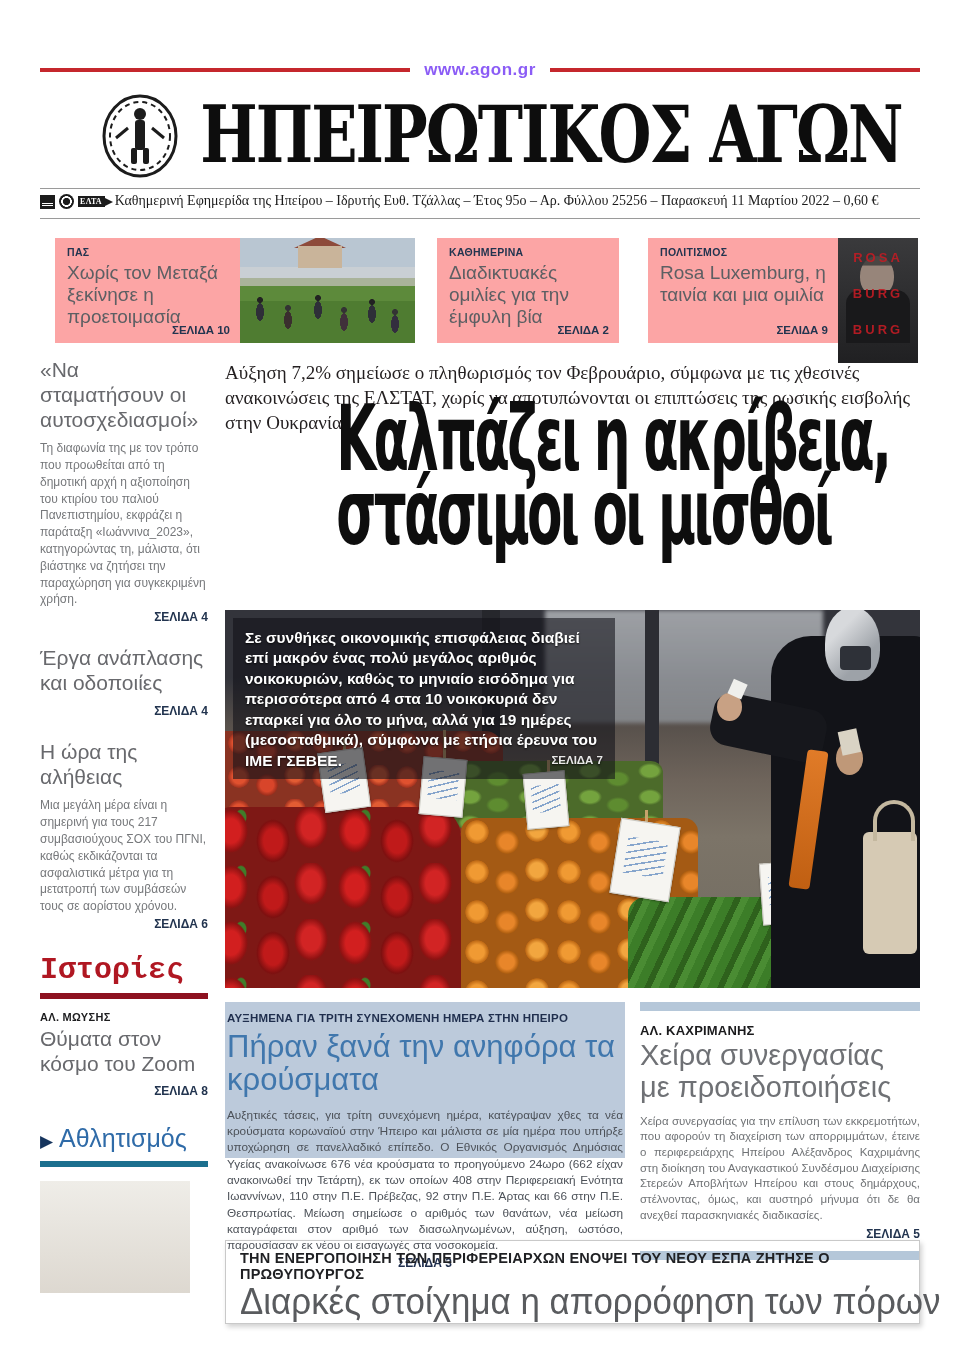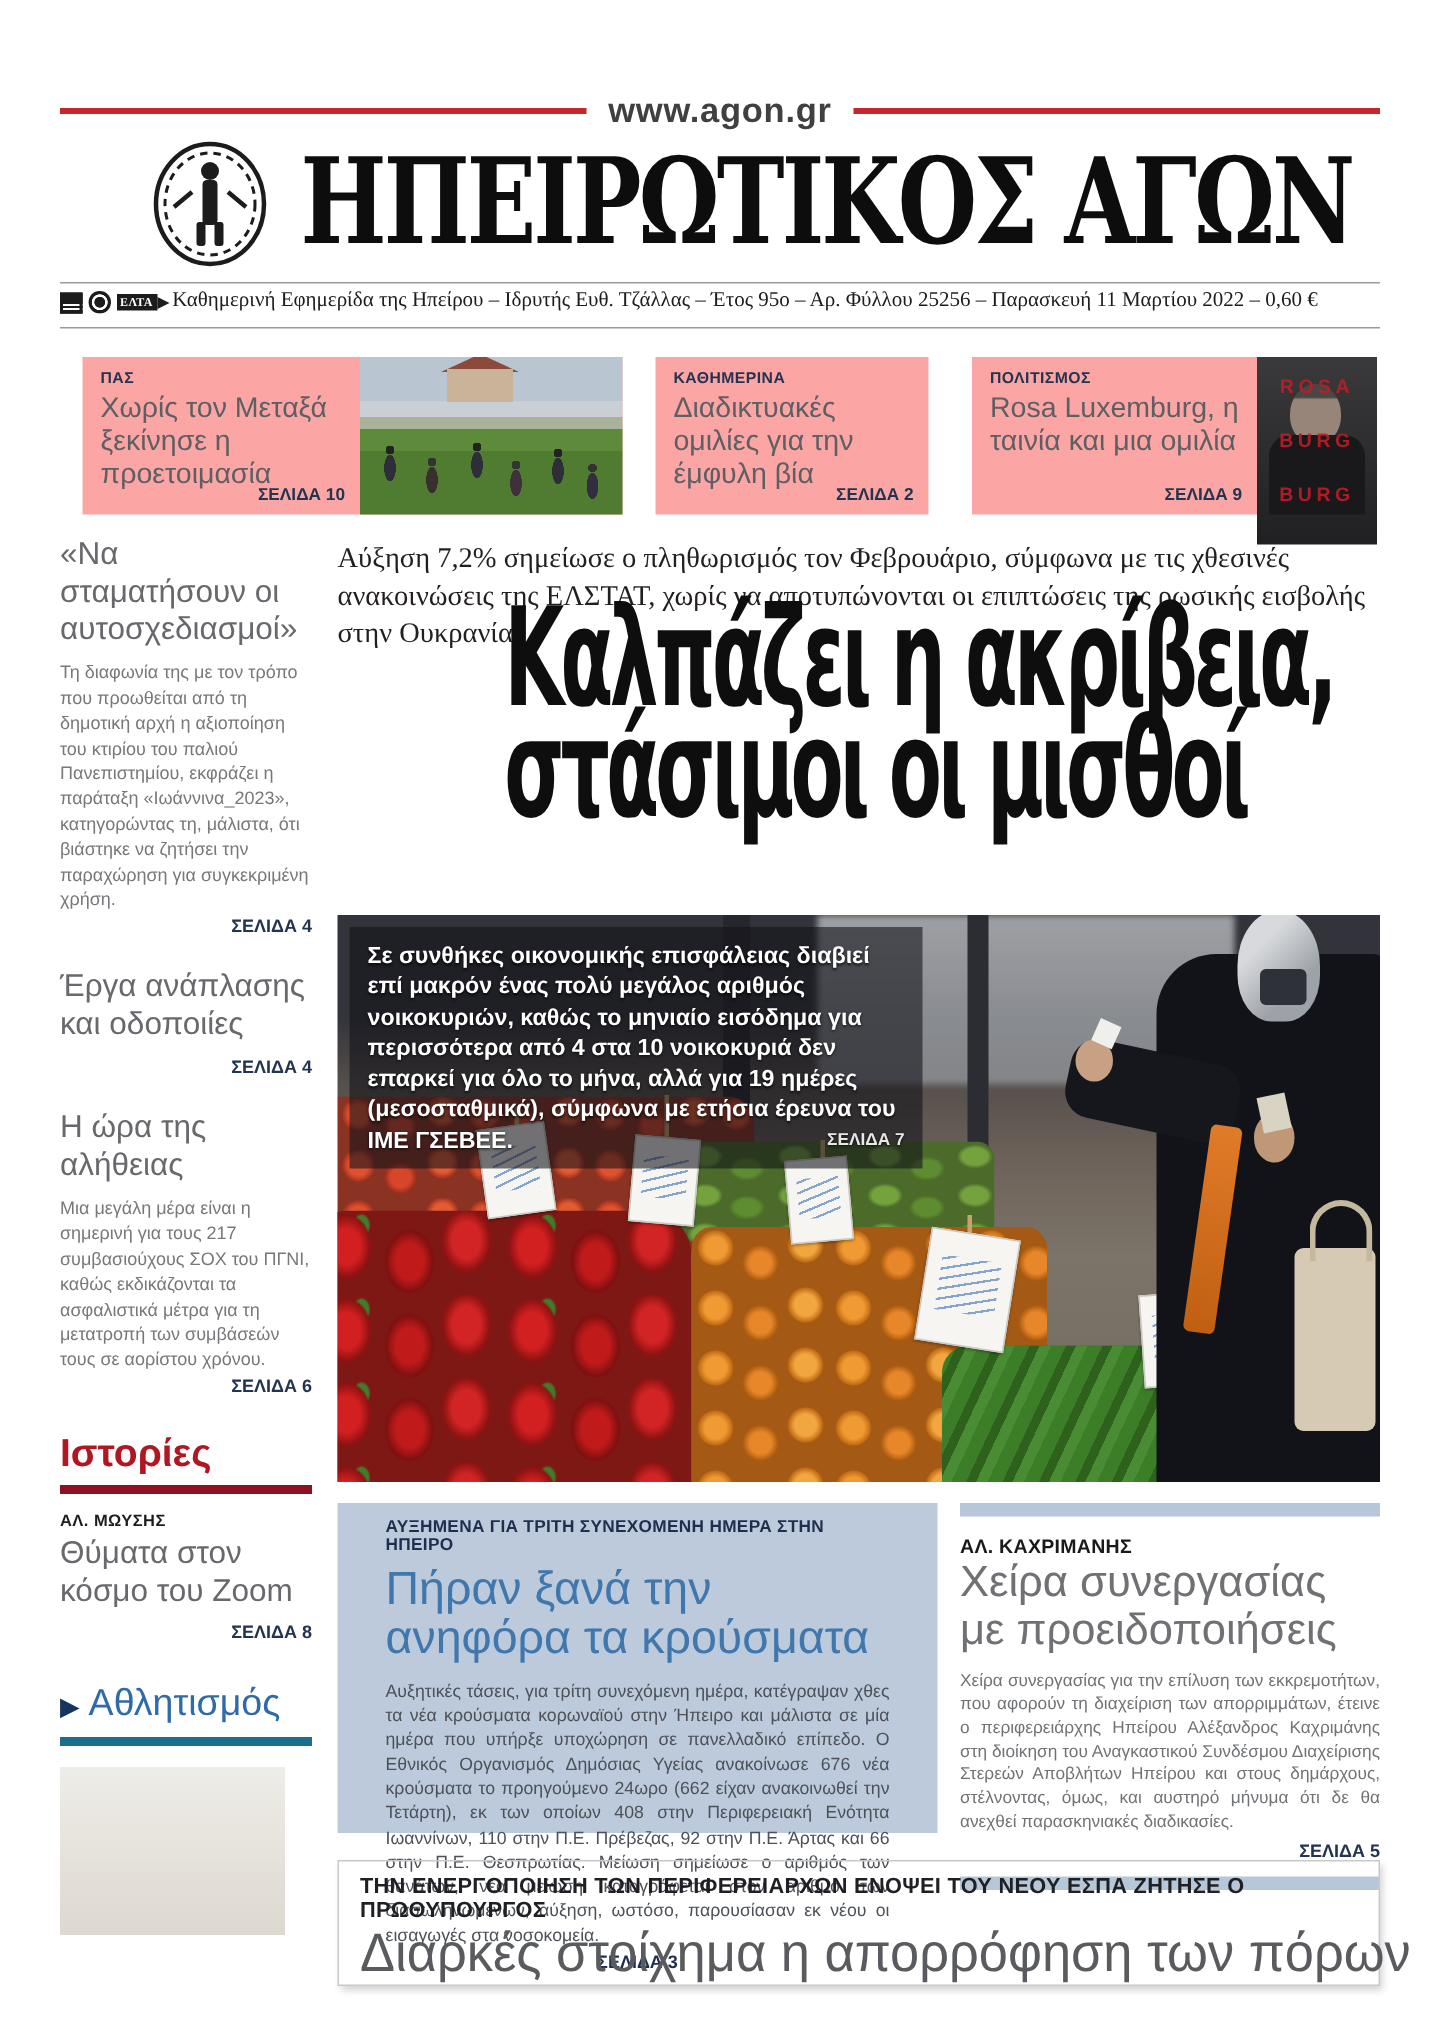--- a/index.html
+++ b/index.html
@@ -1,21 +1,21 @@
 <!DOCTYPE html>
 <html><head>
 <meta charset="utf-8">
 <style>
   html,body{margin:0;padding:0;background:#e9e9e9;}
   .page{position:relative;width:960px;height:1358px;background:#ffffff;margin:0 auto;
         font-family:"Liberation Sans",sans-serif;overflow:hidden;}
   
   .topbar{position:absolute;left:40px;top:60px;width:880px;display:flex;align-items:center;gap:14px;}
   .redline{flex:1;height:4px;background:#c5272d;}
-  .site{font-size:23px;font-weight:bold;color:#404040;letter-spacing:.5px;}
+  .site{font-size:17px;font-weight:bold;color:#8b5cf6;letter-spacing:.5px;}
   
   .masthead{position:absolute;left:40px;top:80px;width:880px;height:108px;display:flex;align-items:center;}
   .emblem{width:84px;height:96px;margin-left:58px;flex:0 0 auto;}
   .mast-title{flex:1;text-align:center;font-family:"DejaVu Serif","Liberation Serif",serif;
       font-weight:bold;font-size:62px;letter-spacing:-2px;color:#0d0d0d;white-space:nowrap;
       transform:scaleY(1.28) scaleX(.98);transform-origin:center;}
   
   .rule{position:absolute;left:40px;width:880px;height:1px;background:#9a9a9a;}
   .dateline{position:absolute;left:40px;top:193px;width:880px;display:flex;align-items:flex-end;gap:6px;
       font-family:"Liberation Serif",serif;font-size:14px;color:#1c1c1c;}
@@ -59,21 +59,21 @@
       background:linear-gradient(#4a4643 22%,#97857a 26%);}
   .rosa .body{position:absolute;left:8px;top:52px;width:64px;height:53px;border-radius:14px 14px 0 0;background:#19191b;}
   .rosa .rline{position:absolute;left:0;width:80px;text-align:center;font-size:13px;font-weight:bold;
       color:#c11c24;letter-spacing:3px;opacity:.9;}
   
   .leftcol{position:absolute;left:40px;top:358px;width:168px;}
   .l-head{font-size:21px;color:#68696d;line-height:1.18;margin:0 0 8px 0;font-weight:400;}
   .l-body{font-size:12px;color:#76787b;line-height:1.4;margin:0;}
   .l-page{display:block;text-align:right;font-size:12px;font-weight:bold;color:#22344f;margin-top:2px;}
   .l-story{margin-bottom:22px;}
-  .istories-h{font-size:26px;font-weight:bold;color:#b01722;padding-bottom:6px;border-bottom:6px solid #8d1120;margin:4px 0 12px 0;}
+  .istories-h{font-size:30px;font-weight:bold;color:#b01722;padding-bottom:6px;border-bottom:6px solid #8d1120;margin:4px 0 12px 0;font-family:Liberation Mono, monospace;}
   .l-kicker{font-size:11px;font-weight:bold;color:#1d1d1f;letter-spacing:.3px;margin-bottom:4px;}
   .sports-h{font-size:25px;color:#2f6ba8;padding-bottom:8px;border-bottom:6px solid #1b6f8e;margin:26px 0 14px 0;}
   .sports-h .tri{color:#16355e;font-size:17px;margin-right:6px;}
   .coach{width:150px;height:112px;position:relative;overflow:hidden;background:linear-gradient(#efede8,#ddd8d0);margin-bottom:10px;}
   
   .deck{position:absolute;left:225px;top:360px;width:695px;font-family:"Liberation Serif",serif;
       font-size:19px;color:#231f20;line-height:1.32;}
   .bighead{position:absolute;left:225px;top:402px;width:695px;text-align:center;color:#0e0e0e;}
   .bighead .line{font-family:"DejaVu Sans",sans-serif;font-weight:bold;font-size:76px;line-height:.98;
       letter-spacing:-4px;white-space:nowrap;transform:scaleX(.68) scaleY(1.2);transform-origin:center;}
@@ -120,21 +120,21 @@
   .w-hand2{position:absolute;right:34%;top:36%;width:13%;height:8%;border-radius:50%;background:#bf9878;}
   .w-paper{position:absolute;left:2%;top:21%;width:7%;height:4%;background:#efefec;transform:rotate(24deg);}
   .w-money{position:absolute;right:36%;top:33%;width:9%;height:6%;background:#d9d3c4;transform:rotate(-12deg);}
   .w-tote{position:absolute;right:8%;top:58%;width:26%;height:30%;border-radius:6px;background:#d6cab4;}
   .w-tote:before{content:"";position:absolute;left:18%;top:-26%;width:64%;height:30%;border:4px solid #c4b89f;border-bottom:none;border-radius:40px 40px 0 0;}
   .w-carrot{position:absolute;right:55%;top:38%;width:10%;height:34%;background:linear-gradient(#e07b28,#c05f12);transform:rotate(8deg);border-radius:4px;}
   .caption{position:absolute;left:8px;top:8px;width:358px;background:rgba(18,18,24,.58);padding:10px 12px 8px 12px;}
   .caption p{margin:0;font-size:15.5px;font-weight:bold;color:#fff;line-height:1.32;text-shadow:0 1px 2px rgba(0,0,0,.8);}
   .caption .cap-page{float:right;font-size:11.5px;color:#e8e8e8;font-weight:bold;margin-top:2px;}
   
-  .covid{position:absolute;left:225px;top:1002px;width:400px;height:220px;background:#bccadb;padding:10px 32px;box-sizing:border-box;}
+  .covid{position:absolute;left:225px;top:1002px;width:400px;height:156px;background:#bccadb;padding:10px 2px;box-sizing:border-box;}
   .c-kicker{font-size:11.5px;font-weight:bold;color:#1f2e4d;letter-spacing:.2px;}
   .c-title{font-size:31px;color:#4077ad;line-height:1.08;margin:6px 0 10px 0;font-weight:400;}
   .c-body{font-size:11.8px;color:#4c5158;line-height:1.38;text-align:justify;margin:0;}
   .c-page{display:block;text-align:center;font-size:12px;font-weight:bold;color:#1f2e4d;margin-top:3px;}
   
   .kach{position:absolute;left:640px;top:1002px;width:280px;}
   .k-bar{height:9px;background:#b5c7d9;}
   .k-kicker{font-size:13px;font-weight:bold;color:#1a1a1c;margin:12px 0 2px 0;letter-spacing:.2px;}
   .k-title{font-size:29px;color:#6f7175;line-height:1.1;margin:2px 0 10px 0;font-weight:400;}
   .k-body{font-size:11.5px;color:#707376;line-height:1.36;text-align:justify;margin:0;}

